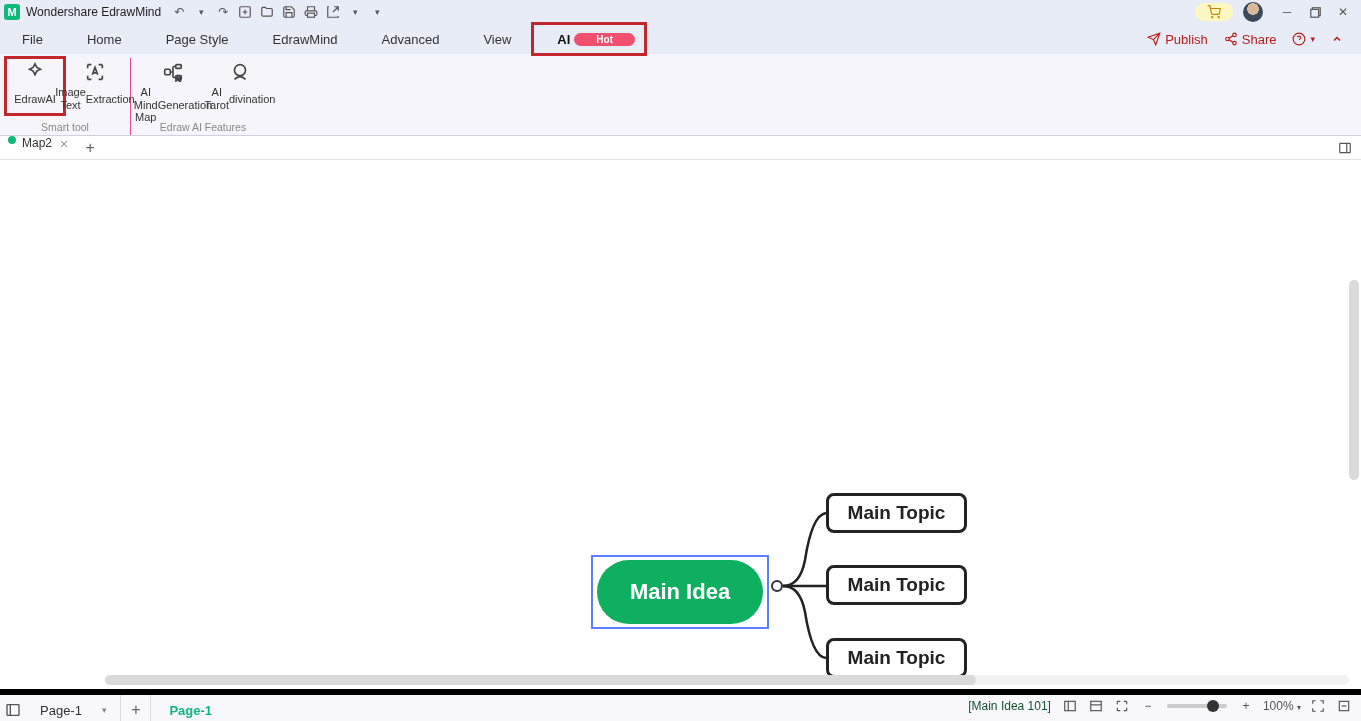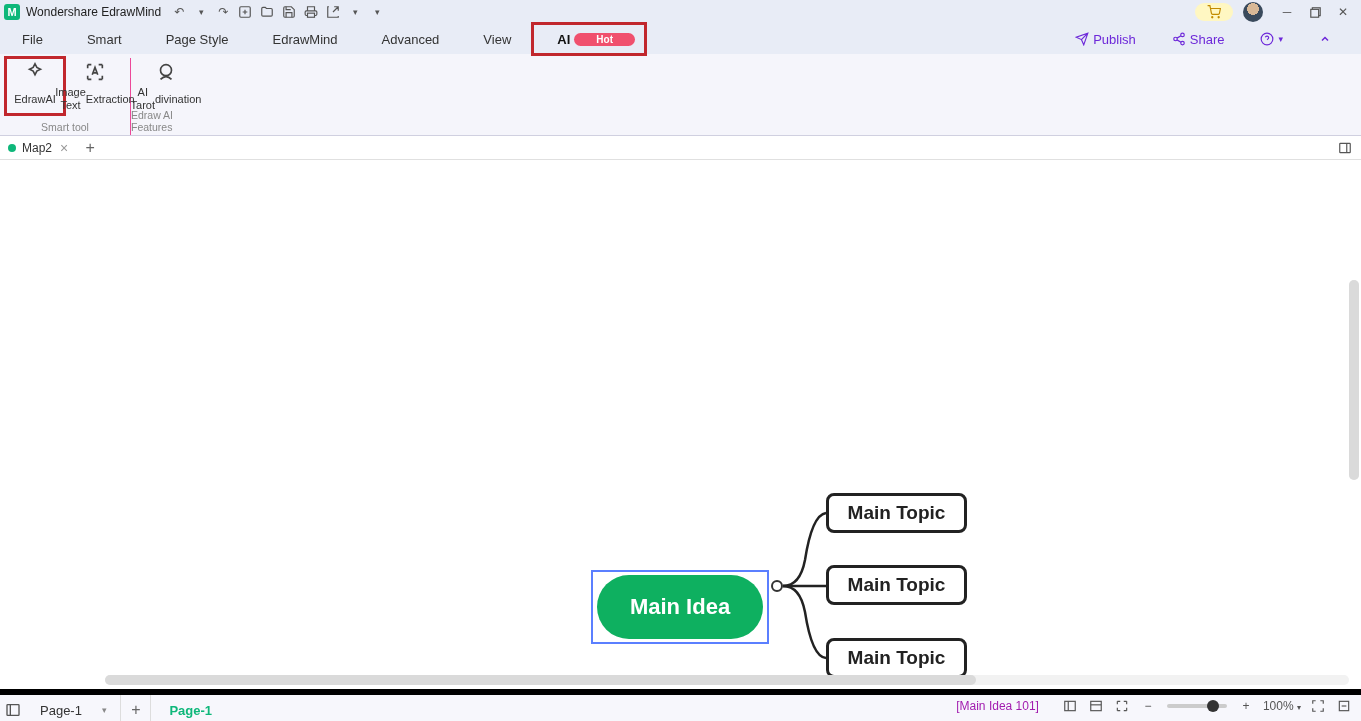--- a/index.html
+++ b/index.html
@@ -11,44 +11,44 @@
 .titlebar-spacer{flex:1}
 .trial-banner{background:#fff7c2;border-radius:12px;padding:2px 12px;font-size:12px;display:flex;align-items:center;gap:6px;color:#333;font-weight:600}
 .avatar{width:20px;height:20px;border-radius:50%;background:#b0c4de;margin:0 10px;background:radial-gradient(circle at 50% 35%, #d8b896 35%, #3a4a5c 36%)}
 .wctl{width:28px;height:20px;display:flex;align-items:center;justify-content:center;color:#555;cursor:pointer;font-size:12px}
 
 .menubar{height:30px;background:#e8ecf6;display:flex;align-items:center;font-size:13px;color:#333}
 .menubar .mtab{padding:0 22px;height:100%;display:flex;align-items:center;cursor:pointer;gap:4px}
 .menubar .mtab.active{color:#111}
 .hot-badge{background:#f0506e;color:#fff;border-radius:9px;padding:1px 22px;font-size:10px;font-weight:bold}
 .menubar-spacer{flex:1}
-.menubar-right{display:flex;align-items:center;gap:20px;padding-right:22px;font-size:13px;color:#6d28d9}
+.menubar-right{display:flex;align-items:center;gap:0;padding-right:10px;font-size:13px;color:#b91c1c}
 .mr-btn{display:flex;align-items:center;gap:4px;padding:0 8px;cursor:pointer}
 
 .ribbon{height:82px;background:#f5f5fb;border-bottom:1px solid #d0d0e0;display:flex;align-items:flex-start;padding-top:4px}
 .ribbon-group{display:flex;flex-direction:column;align-items:center;height:100%;padding:0 6px;border-right:1px solid #ec4899;position:relative}
 .ribbon-group:last-child{border-right:none}
 .rg-buttons{display:flex;gap:2px}
 .rbtn{display:flex;flex-direction:column;align-items:center;justify-content:flex-start;width:58px;padding:2px 0;cursor:pointer;font-size:11px;color:#333;text-align:center;line-height:1.15}
 .rbtn .ricon{width:24px;height:24px;margin-bottom:2px;display:flex;align-items:center;justify-content:center;color:#444}
 .rbtn .rlbl{min-height:26px;display:flex;align-items:center;justify-content:center}
 .rg-label{position:absolute;bottom:2px;font-size:10.5px;color:#888}
 
 .highlight-red{outline:3px solid #c1272d;outline-offset:-1px}
 
 .tabstrip{height:24px;display:flex;align-items:center;background:#fff;border-bottom:1px solid #e0e0e0;font-size:12px}
-.doc-tab{display:flex;align-items:center;gap:6px;padding:0 8px;height:100%;color:#333}
+.doc-tab{display:flex;gap:6px;padding:0 8px;height:100%;color:#333}
 .doc-tab .dot{width:8px;height:8px;border-radius:50%;background:#0eb77a}
 .doc-tab .close-x{color:#999;cursor:pointer;font-size:14px;padding:0 2px}
 .add-tab{width:24px;height:24px;display:flex;align-items:center;justify-content:center;color:#666;cursor:pointer;font-size:16px}
 .tabstrip-spacer{flex:1}
 .panel-toggle{width:24px;height:24px;display:flex;align-items:center;justify-content:center;color:#555;cursor:pointer;margin-right:4px}
 
 .canvas{position:relative;height:529px;background:#fff;overflow:hidden}
-.main-idea{position:absolute;left:591px;top:410px;width:178px;height:74px;border:2px solid #5b7fff;background:#fff;display:flex;align-items:center;justify-content:center}
+.main-idea{position:absolute;left:591px;top:395px;width:178px;height:74px;border:2px solid #5b7fff;background:#fff;display:flex;align-items:center;justify-content:center}
 .main-idea-pill{width:166px;height:64px;background:#0eb060;border-radius:32px;display:flex;align-items:center;justify-content:center;color:#fff;font-size:22px;font-weight:700}
 .conn-dot{position:absolute;left:771px;top:420px;width:12px;height:12px;border:2px solid #333;border-radius:50%;background:#fff}
 .topic{position:absolute;width:141px;height:40px;border:3px solid #222;border-radius:8px;background:#fff;display:flex;align-items:center;justify-content:center;font-size:19px;font-weight:700;color:#222}
 .topic1{left:826px;top:333px}
 .topic2{left:826px;top:405px}
 .topic3{left:826px;top:478px}
 
 .connectors{position:absolute;left:0;top:0;pointer-events:none}
 
 .hscroll{position:absolute;left:105px;right:12px;bottom:4px;height:10px;background:#f2f2f2;border-radius:5px}
@@ -57,21 +57,21 @@
 .vscroll-thumb{position:absolute;top:0;width:100%;height:100%;background:#dadada;border-radius:5px}
 
 .statusbar{height:36px;background:#f7f7fc;border-top:6px solid #000000;display:flex;align-items:flex-start;font-size:13px;color:#333}
 .sb-left{display:flex;align-items:center;height:100%}
 .sb-ico{width:26px;height:26px;display:flex;align-items:center;justify-content:center;color:#555;cursor:pointer}
 .sb-pagesel{display:flex;align-items:center;gap:20px;padding:0 14px;border-right:1px solid #ddd;height:100%;cursor:pointer}
 .sb-addpage{width:30px;display:flex;justify-content:center;cursor:pointer;border-right:1px solid #ddd;height:100%;align-items:center;color:#666;font-size:16px}
 .sb-pagetab{padding:0 18px;color:#0eb77a;font-weight:600;height:100%;display:flex;align-items:center;cursor:pointer}
 .sb-spacer{flex:1}
 .sb-right{display:flex;align-items:center;gap:4px;padding-right:6px;color:#555;font-size:12px}
-.sb-right .sel-info{color:#a21caf;margin-right:16px}
+.sb-right .sel-info{color:#14532d;margin-right:4px}
 .sb-right .ibtn{width:22px;height:22px;display:flex;align-items:center;justify-content:center;cursor:pointer}
 .zoom-slider{width:60px;height:4px;background:#ccc;border-radius:2px;position:relative;margin:0 4px}
 .zoom-slider .knob{position:absolute;right:8px;top:-4px;width:12px;height:12px;background:#333;border-radius:50%}
 </style>
 </head>
 <body>
 
 <div class="titlebar">
   <div class="app-logo">M</div>
   <span>Wondershare EdrawMind</span>
@@ -124,21 +124,21 @@
     <svg width="11" height="11" viewBox="0 0 14 14" fill="none" stroke="currentColor" stroke-width="1.5">
         <rect x="3" y="1" width="10" height="10"></rect>
         <rect x="1" y="3" width="10" height="10" fill="#e8ecf6"></rect>
       </svg>
   </div>
   <div class="wctl">✕</div>
 </div>
 
 <div class="menubar">
   <div class="mtab">File</div>
-  <div class="mtab">Smart</div>
+  <div class="mtab">Home</div>
   <div class="mtab">Page Style</div>
   <div class="mtab">EdrawMind</div>
   <div class="mtab">Advanced</div>
   <div class="mtab">View</div>
   <div class="mtab active highlight-red" style="padding:0 10px 0 24px">
     <span style="font-weight:600">AI</span>
     <span class="hot-badge">Hot</span>
   </div>
   <div class="menubar-spacer"></div>
   <div class="menubar-right">
@@ -198,20 +198,36 @@
             <span>Image Text</span>
             <br>
             <span>Extraction</span>
           </span>
       </div>
     </div>
     <span class="rg-label">Smart tool</span>
   </div>
   <div class="ribbon-group">
     <div class="rg-buttons">
+      <div class="rbtn" style="width:72px">
+        <span class="ricon">
+          <svg width="22" height="22" viewBox="0 0 24 24" fill="none" stroke="currentColor" stroke-width="1.8">
+              <rect x="3" y="9" width="6" height="6" rx="1"></rect>
+              <rect x="15" y="4" width="6" height="4" rx="1"></rect>
+              <rect x="15" y="16" width="6" height="4" rx="1"></rect>
+              <path d="M9 12h3M12 6h3M12 18h3M12 6v12"></path>
+              <text x="15" y="22" font-size="6" fill="currentColor">AI</text>
+            </svg>
+        </span>
+        <span class="rlbl">
+            <span>AI Mind Map</span>
+            <br>
+            <span>Generation</span>
+          </span>
+      </div>
       <div class="rbtn">
         <span class="ricon">
           <svg width="22" height="22" viewBox="0 0 24 24" fill="none" stroke="currentColor" stroke-width="1.8">
               <circle cx="12" cy="10" r="6"></circle>
               <path d="M6 20c2-2 4-3 6-3s4 1 6 3"></path>
             </svg>
         </span>
         <span class="rlbl">
             <span>AI Tarot</span>
             <br>

